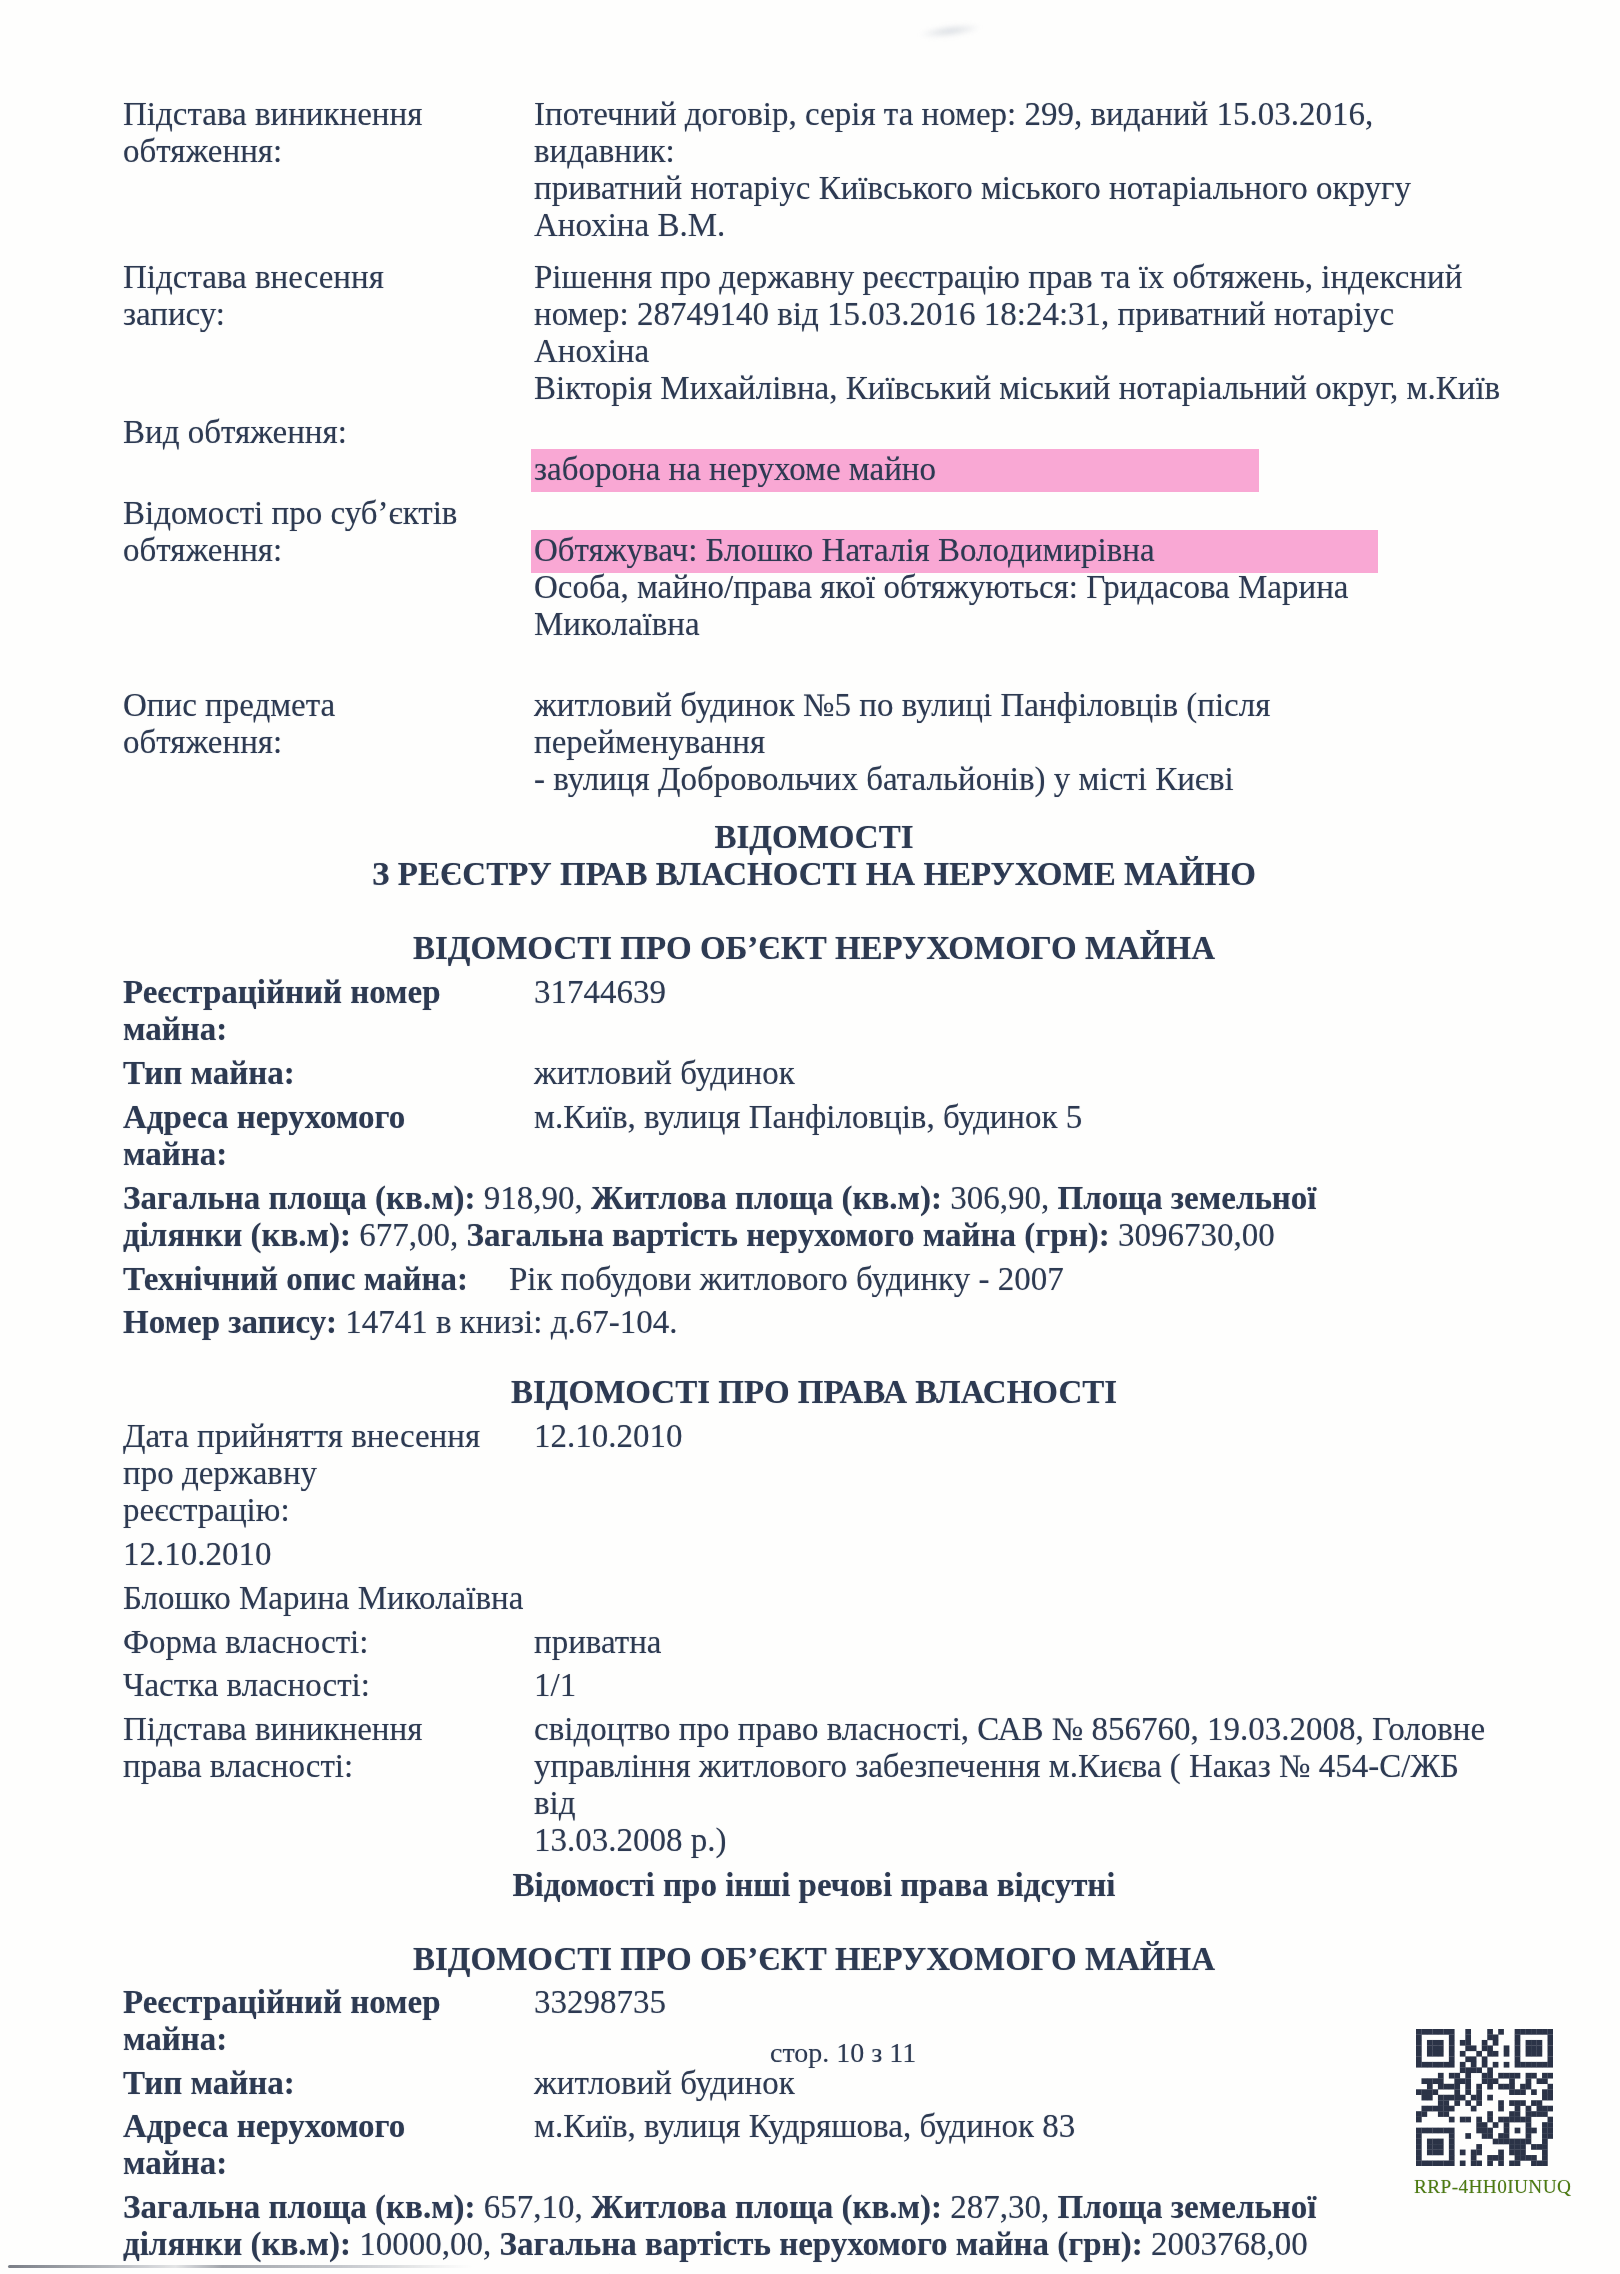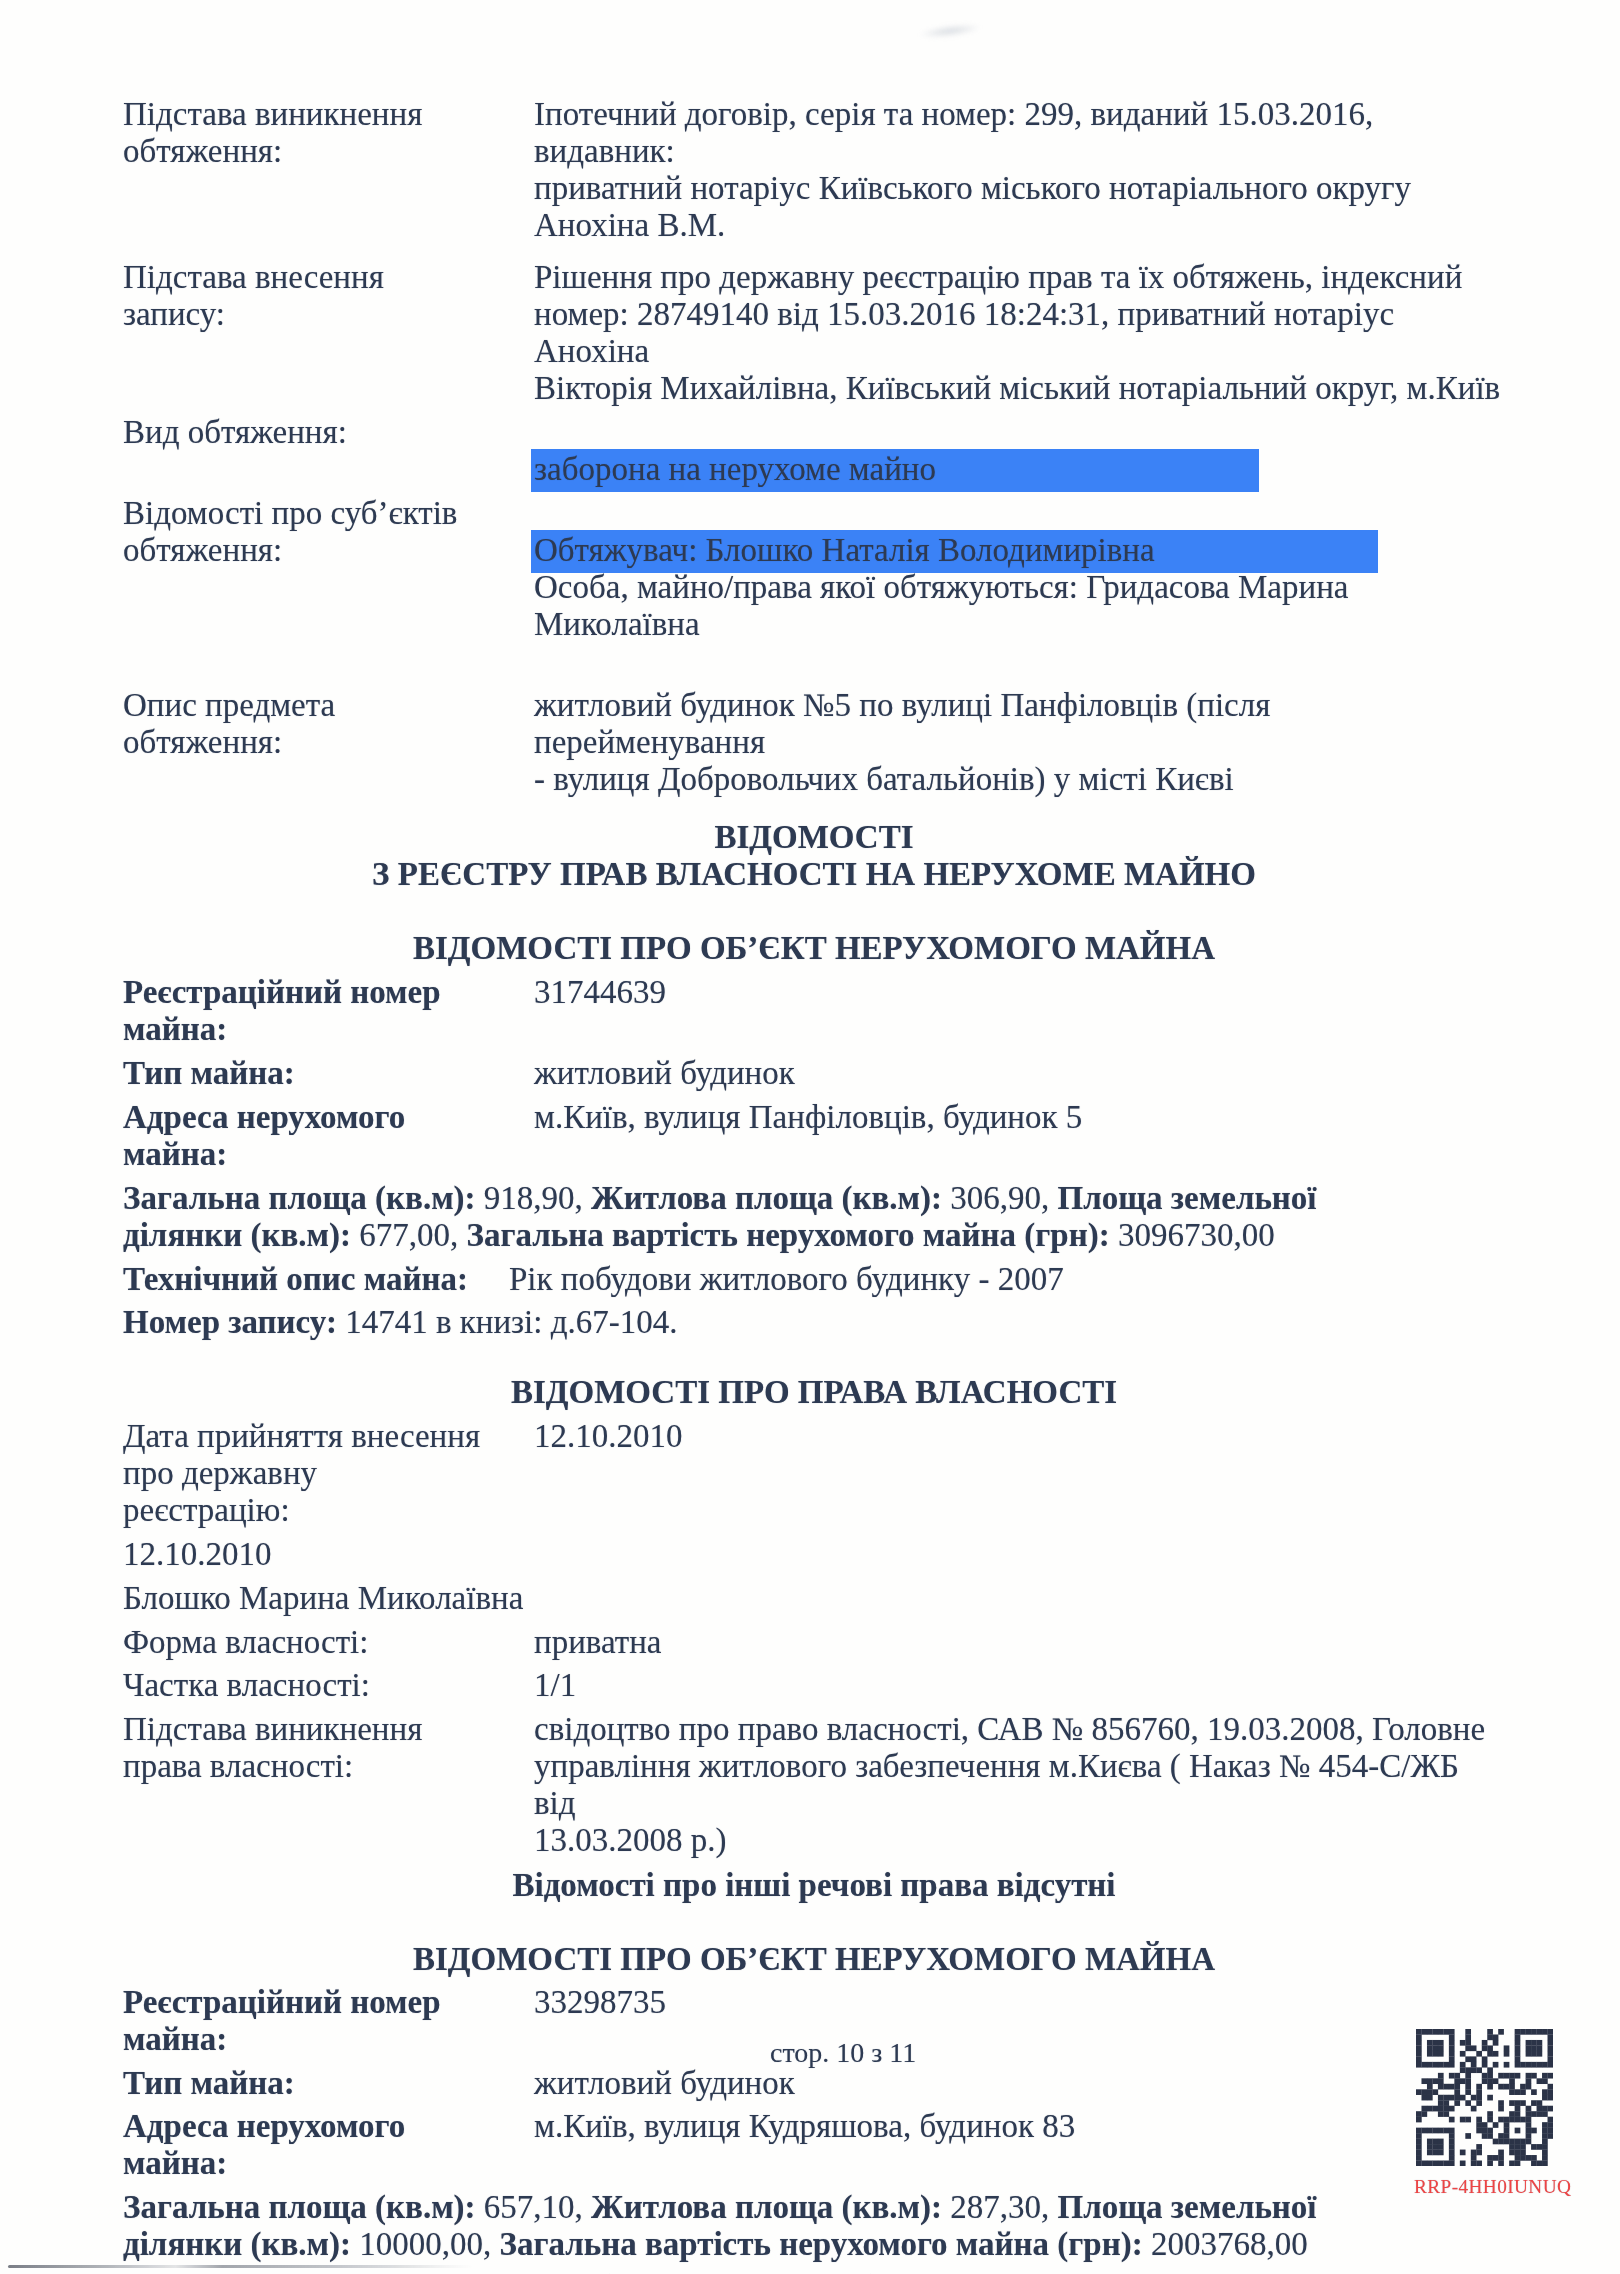--- a/index.html
+++ b/index.html
@@ -16,21 +16,21 @@
     font-size:33px;line-height:37px;
     text-shadow:0 0 1px rgba(45,58,82,.42);
   }
   .f-row{display:flex;margin-bottom:6.8px;}
   .f-row.mb16{margin-bottom:15.4px;}
   .f-label{width:411px;flex:none;white-space:pre-line;}
   .f-row.tech .f-label{width:386px;}
   .f-value{flex:1;white-space:pre-line;}
   .pre{white-space:pre-line;display:block;}
   .b{font-weight:bold;}
-  .hl{background:#3b82f6;display:inline-block;padding:1.9px 5.8px 3.9px 2.9px;margin:-1.9px 16px -3.9px -2.9px;}
+  .hl{background:#f9a8d4;display:inline-block;padding:1.9px 5.8px 3.9px 2.9px;margin:-1.9px 16px -3.9px -2.9px;}
   .hl-ban{min-width:719px;}
   .hl-holder{min-width:838px;}
   .h-center{text-align:center;font-weight:bold;}
   .h-register{margin-top:21px;}
   .h-object1{margin-top:37px;margin-bottom:7.7px;}
   .h-rights{margin-top:33px;margin-bottom:6.8px;}
   .h-object2{margin-top:37px;margin-bottom:5.8px;}
   .group1{margin-top:7.7px;}
   .group-own{margin-top:6.8px;}
   .group2{margin-top:5.8px;}
@@ -38,21 +38,21 @@
   .note{text-align:center;font-weight:bold;margin-top:7.7px;}
   .footer-page{
     position:absolute;left:770px;top:2035px;
     font-size:28px;line-height:35px;
     text-shadow:0 0 1px rgba(45,58,82,.4);
   }
   .qr-block{position:absolute;left:1414px;top:2029px;width:154px;}
   .qr-svg{display:block;width:137px;height:137px;margin-left:1.9px;}
   .qr-caption{
     margin-top:9.7px;font-size:19.3px;letter-spacing:0.4px;
-    color:#ef4444;white-space:nowrap;
+    color:#4d7c0f;white-space:nowrap;
     text-shadow:0 0 1px rgba(45,58,82,.35);
   }
   .smudge{
     position:absolute;left:919px;top:25px;width:62px;height:11.6px;
     background:radial-gradient(ellipse at center, rgba(158,168,184,.38), rgba(158,168,184,0) 72%);
     transform:rotate(-7deg);filter:blur(1.9px);
   }
   .scan-line{
     position:absolute;left:7.7px;top:2265px;width:465px;height:2.9px;border-radius:1.9px;
     background:linear-gradient(90deg,

